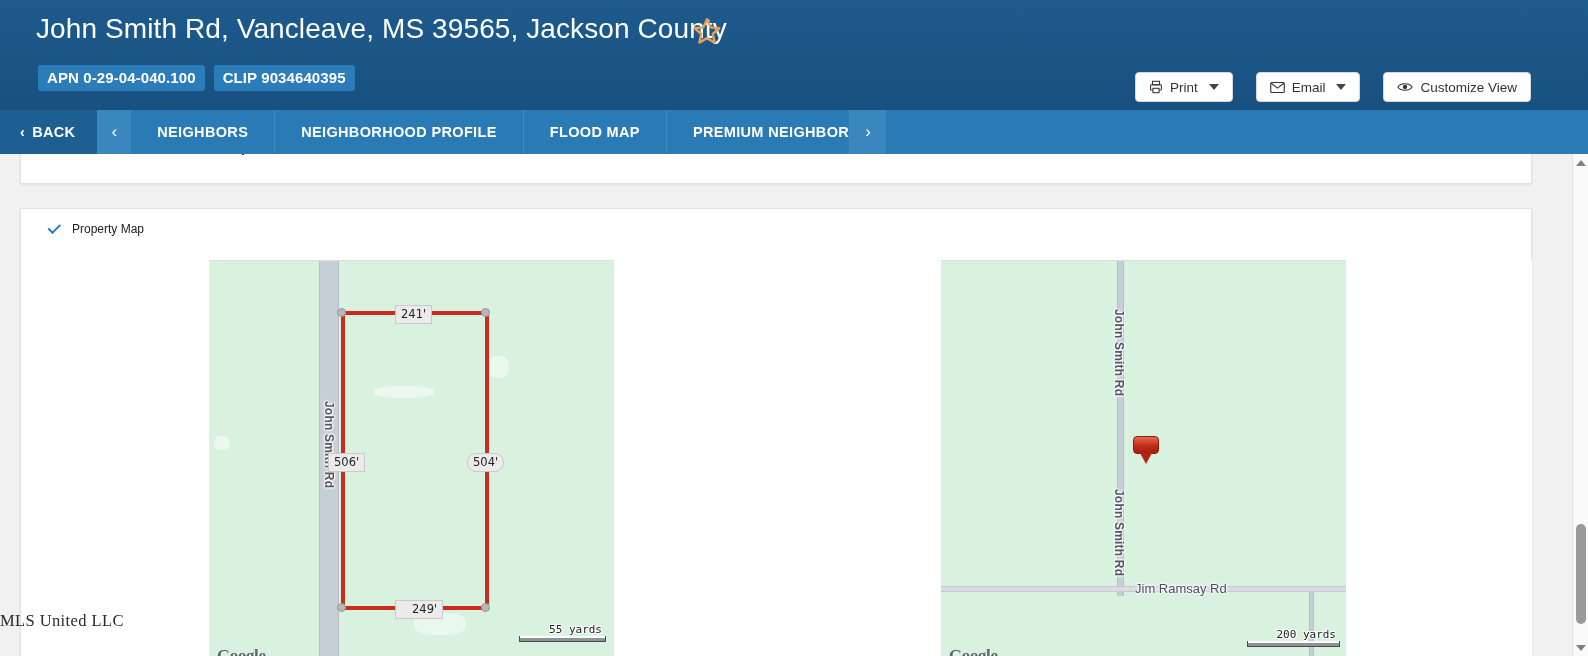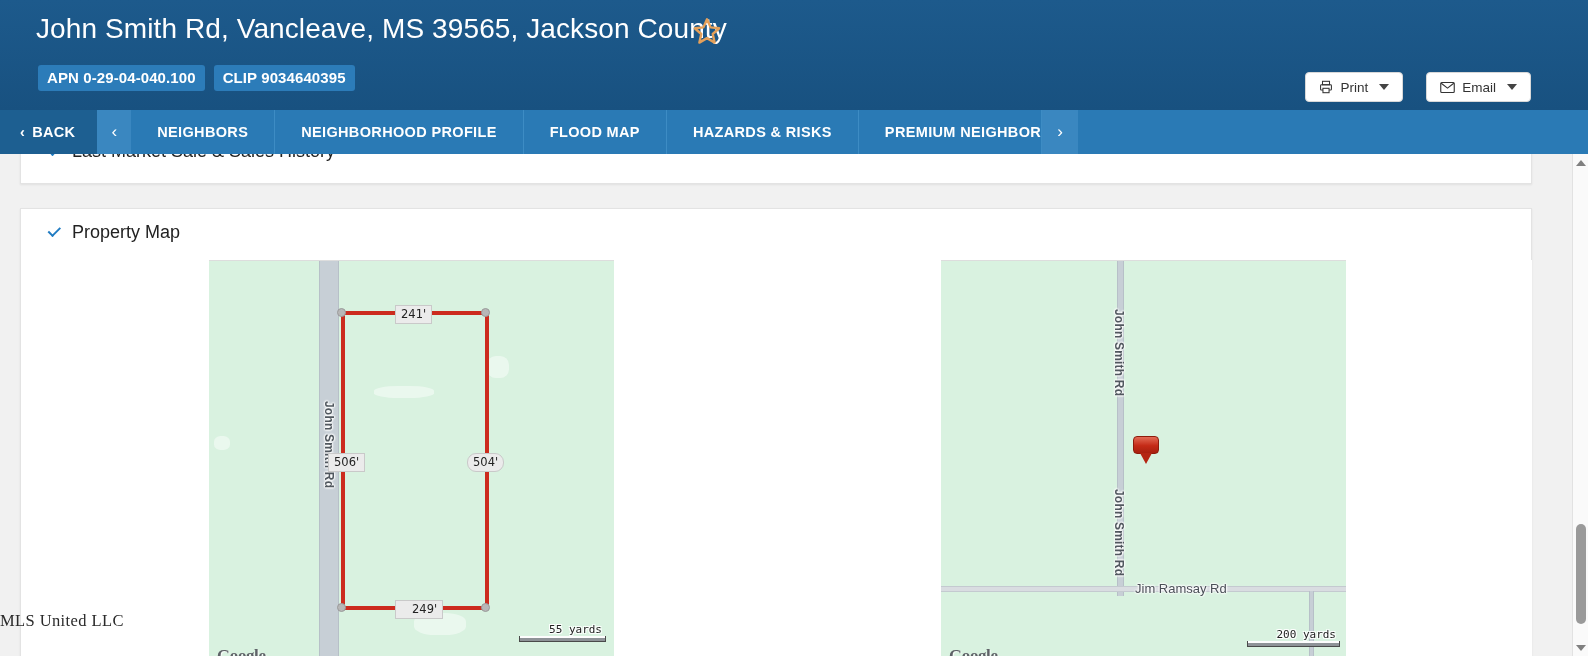--- a/index.html
+++ b/index.html
@@ -86,21 +86,21 @@
   .card {
     position: absolute; left: 20px; width: 1512px;
     background: #ffffff; border: 1px solid #e3e3e3;
     box-shadow: 0 1px 2px rgba(0,0,0,.07);
   }
   #card-sales { top: -25px; height: 55px; }
   #card-map   { top: 54px; height: 452px; }
   .sect-head {
     display: flex; align-items: center; gap: 11px;
     padding: 11px 0 11px 28px;
-    font-size: 18px; font-weight: 400; color: #222222;
+    font-size: 12px; font-weight: 400; color: #222222;
     cursor: pointer; white-space: nowrap;
   }
   .chev-dn {
     display: inline-block; width: 12px; height: 7px;
     border-left: 2.4px solid #1f7bc2; border-bottom: 2.4px solid #1f7bc2;
     transform: rotate(-45deg) translate(1px,-2px);
   }
   #card-map .sect-head { padding-top: 13px; padding-bottom: 14px; }
 
   
@@ -235,34 +235,42 @@
     <div class="hdr-btn">
       <span class="hdr-ico">
         <svg width="15" height="13" viewBox="0 0 16 13">
           <rect x="0.8" y="1.2" width="14.4" height="10.6" rx="1" fill="none" stroke="#333" stroke-width="1.2"></rect>
           <polyline points="1.3,2 8,7.2 14.7,2" fill="none" stroke="#333" stroke-width="1.2"></polyline>
         </svg>
       </span>
       <span>Email</span>
       <span class="caret"></span>
     </div>
+    <div class="hdr-btn">
+      <span class="hdr-ico">
+        <svg width="16" height="12" viewBox="0 0 18 12">
+          <path d="M1 6 C4 1.2, 14 1.2, 17 6 C14 10.8, 4 10.8, 1 6 Z" fill="none" stroke="#333" stroke-width="1.2"></path>
+          <circle cx="9" cy="6" r="2.4" fill="#333"></circle>
+        </svg>
+      </span>
+      <span>Customize View</span>
+    </div>
   </div>
 </div>
 
 <div id="navbar">
   <div class="nav-back">
     <span>‹</span>
     <span>BACK</span>
   </div>
   <div class="nav-arrow">‹</div>
 
   <div class="nav-tab">NEIGHBORS</div>
   <div class="nav-tab">NEIGHBORHOOD PROFILE</div>
   <div class="nav-tab">FLOOD MAP</div>
-  <div class="nav-tab">HAZARDS &amp; RISKS</div>
   <div class="nav-tab clipped">PREMIUM NEIGHBOR</div>
 
   <div class="nav-arrow right">›</div>
 </div>
 
 <div id="content">
 
   <div class="card" id="card-sales">
     <div class="sect-head">
       <span class="chev-dn"></span>

